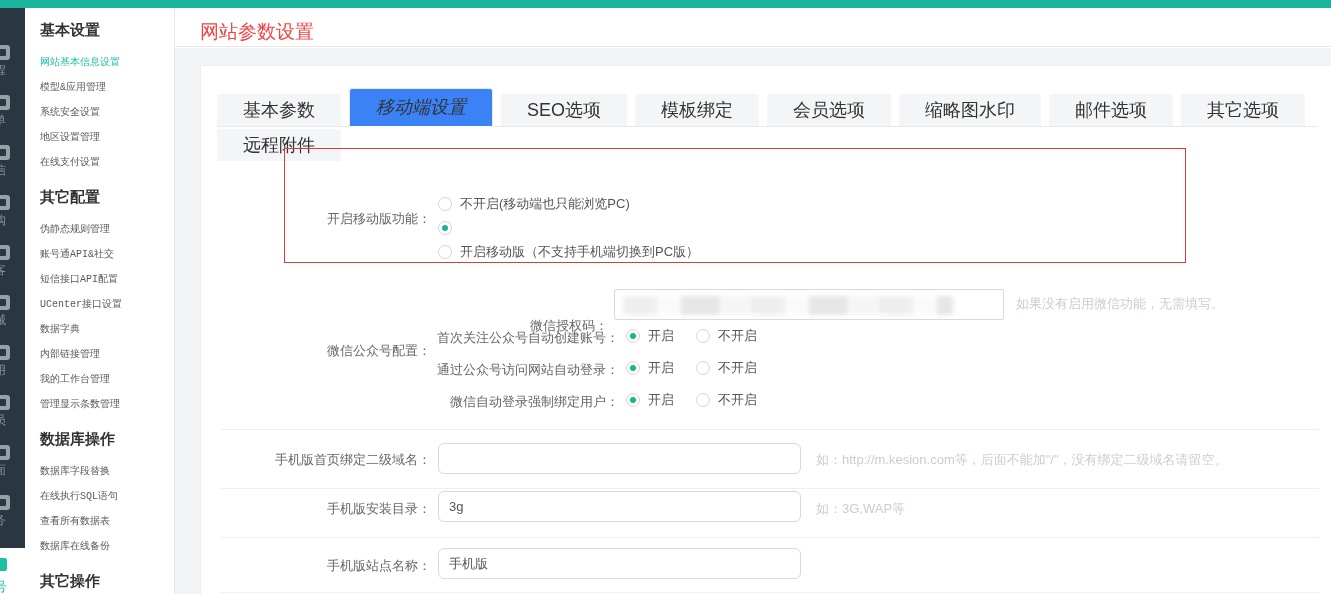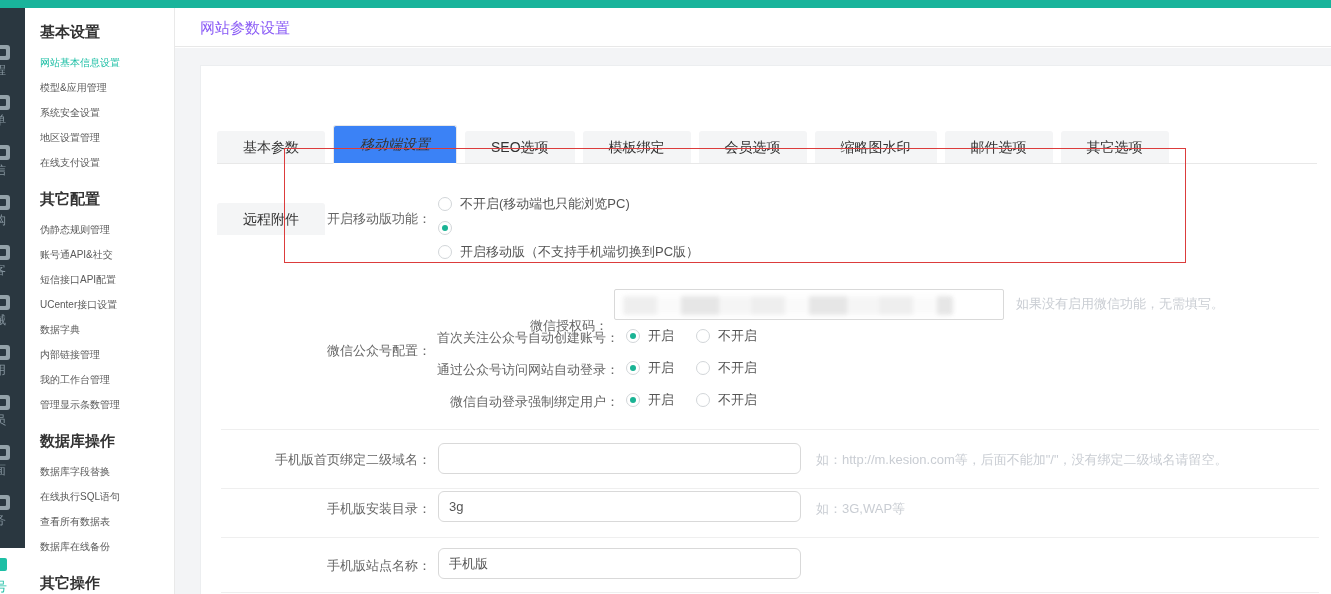--- a/index.html
+++ b/index.html
@@ -16,41 +16,41 @@
   .rail{position:absolute;left:0;top:8px;width:25px;height:540px;background:#2a3740;overflow:hidden;z-index:10;}
   .rail-unit{position:absolute;left:0;width:25px;height:44px;cursor:pointer;}
   .rail-icon{position:absolute;left:-7px;top:0;width:17px;height:15px;background:#93a1a9;border-radius:3px;}
   .rail-icon:after{content:"";position:absolute;left:4px;top:4px;width:9px;height:7px;background:#2a3740;border-radius:1px;}
   .rail-char{position:absolute;left:-6px;top:18px;font-size:12px;color:#8796a0;line-height:14px;}
   .rail-bottom-shape{position:absolute;left:-5px;top:558px;width:12px;height:13px;background:#1dbfa5;border-radius:2px;z-index:10;}
   .rail-bottom-char{position:absolute;left:-6px;top:578px;font-size:13px;color:#1dbfa5;z-index:10;}
 
   
   .sidebar{position:absolute;left:25px;top:8px;width:150px;height:586px;background:#fff;
-    border-right:1px solid #e9e9e9;box-sizing:border-box;padding:14px 0 0 15px;overflow:hidden;z-index:5;}
+    border-right:1px solid #e9e9e9;box-sizing:border-box;padding:14px 0 0 15px;overflow:hidden;z-index:5;font-family:Liberation Mono, monospace;}
   .side-header{font-size:15px;font-weight:bold;color:#333;line-height:20px;}
   .side-list{margin:8px 0 14px 0;}
   .side-item{font-size:10px;color:#595959;line-height:25px;cursor:pointer;white-space:nowrap;}
   .side-item.active{color:#1dbfa5;}
 
   
   .main-header{position:absolute;left:175px;top:8px;width:1156px;height:39px;background:#fff;
     border-bottom:1px solid #e8e8e8;box-sizing:border-box;z-index:2;}
-  .page-title{position:absolute;left:25px;top:11px;font-size:15px;color:#8b5cf6;}
+  .page-title{position:absolute;left:25px;top:11px;font-size:19px;color:#ef4444;}
 
   
   .main-bg{position:absolute;left:175px;top:48px;width:1156px;height:546px;background:#f3f4f6;z-index:1;}
   .card{position:absolute;left:200px;top:65px;width:1131px;height:529px;background:#fff;
     border-top:1px solid #eceef0;border-left:1px solid #eceef0;box-sizing:border-box;z-index:3;}
 
   
   .tabs{position:absolute;left:16px;top:22px;width:1100px;}
   .tabs-row1{display:flex;align-items:flex-end;border-bottom:1px solid #e8e8e8;}
-  .tab{height:32px;line-height:32px;padding:0 26px;background:#f4f5f6;color:#333;font-size:14px;
-    margin-right:8px;border-radius:3px 3px 0 0;cursor:pointer;white-space:nowrap;margin-top:37px;}
+  .tab{height:32px;line-height:32px;padding:0 26px;background:#f4f5f6;color:#333;font-size:18px;
+    margin-right:8px;border-radius:3px 3px 0 0;cursor:pointer;white-space:nowrap;}
   .tab.active{background:#3b82f6;border:1px solid #e8e8e8;border-bottom:1px solid #fff;
     height:37px;line-height:37px;margin-bottom:-1px;font-style:italic;}
   .tabs-row2{margin-top:2px;display:flex;}
 
   
   .red-box{position:absolute;left:83px;top:82px;width:900px;height:113px;border:1px solid #dc3c3c;
     z-index:9;pointer-events:none;}
 
   
   .flabel{position:absolute;font-size:13px;color:#666;line-height:16px;text-align:right;white-space:nowrap;}

